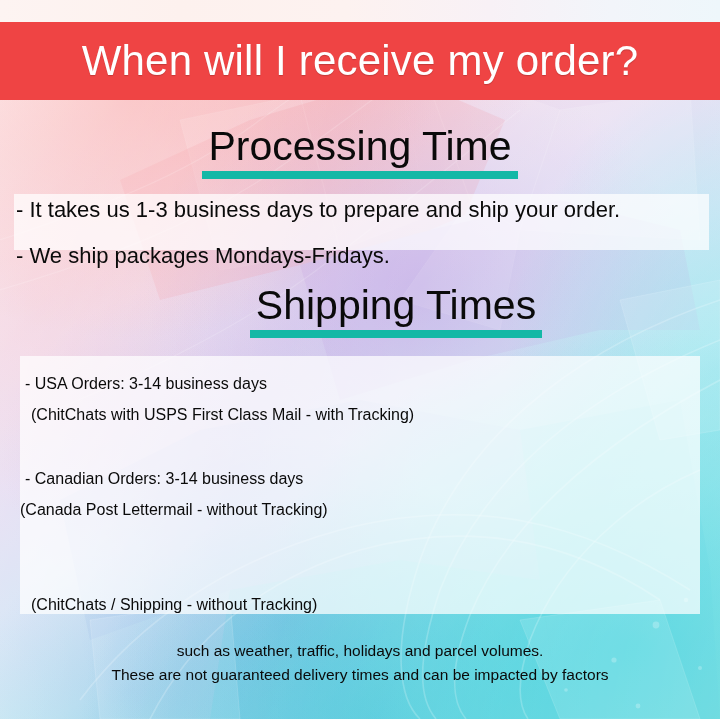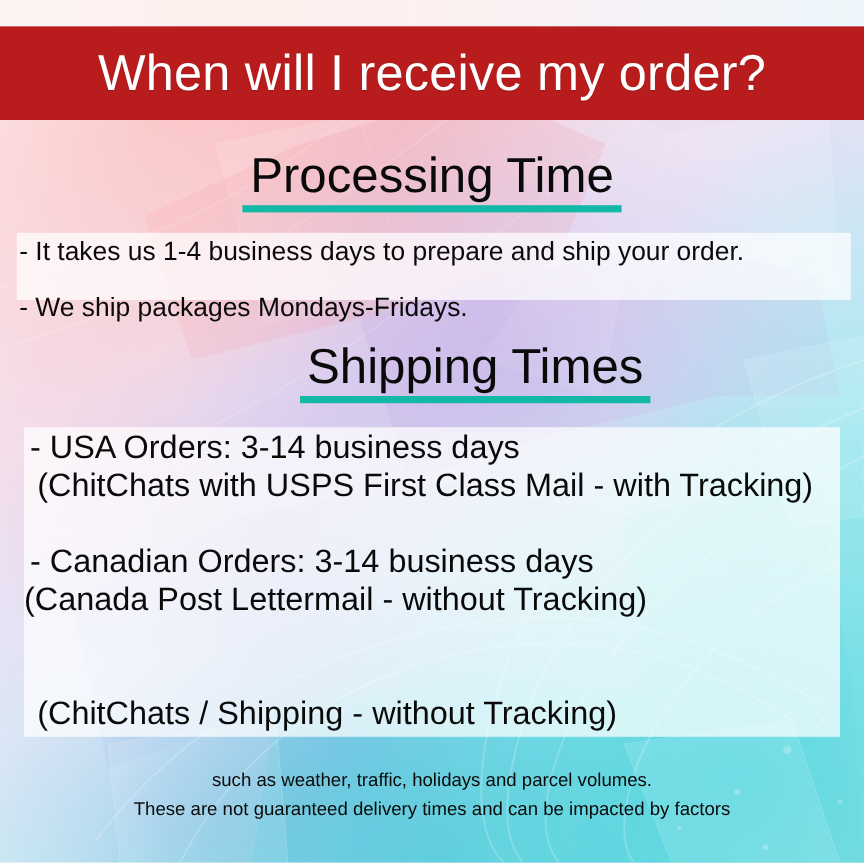--- a/index.html
+++ b/index.html
@@ -74,21 +74,21 @@
     left: 0; top: 0;
     width: 720px; height: 22px;
     background: linear-gradient(90deg, #fdf4f2 0%, #fdf1ee 25%, #fdf2f0 48%, #f8f1f6 68%, #f2f5fa 85%, #eef7fb 100%);
   }
 
   
   #header-banner {
     position: absolute;
     left: 0; top: 22px;
     width: 720px; height: 78px;
-    background: #b91c1c;
+    background: #ef4444;
     display: flex;
     align-items: center;
     justify-content: center;
   }
   #header-title {
     color: #ffffff;
     font-size: 42px;
     font-weight: 400;
     letter-spacing: 0.2px;
     line-height: 1;
@@ -101,21 +101,21 @@
     position: absolute;
     width: 720px;
     text-align: center;
     color: #0a0a0a;
     font-size: 41px;
     font-weight: 400;
     line-height: 1;
   }
   .section-heading .htext {
     display: inline-block;
-    border-bottom: 6px solid #14b8a6;
+    border-bottom: 8px solid #14b8a6;
     padding: 0 6px 4px 6px;
   }
   #heading-processing { top: 126px; }
   #heading-shipping   { top: 285px; margin-left: 36px; }
 
   
   .panel {
     position: absolute;
     background: rgba(255,255,255,0.72);
   }
@@ -141,23 +141,24 @@
   }
 
   
   #proc-line-1 { left: 16px; top: 199px; }
   #proc-line-2 { left: 16px; top: 229px; margin-top: 16px; }
 
   
   .ship-line {
     position: absolute;
     color: #0a0a0a;
-    font-size: 27px;
+    font-size: 16px;
     line-height: 1;
     white-space: nowrap;
+    margin-top: 16px;
   }
   #usa-line-1    { left: 25px;  top: 360px; }
   #usa-line-2    { left: 31px;  top: 391px; }
   #canada-line-1 { left: 25px;  top: 455px; }
   #canada-line-2 { left: 20px;  top: 486px; }
   #world-line-1  { left: 25px;  top: 550px; }
   #world-line-2  { left: 31px;  top: 581px; }
 
   
   #footer-note {
@@ -249,21 +250,21 @@
 
   <div id="header-banner">
     <span id="header-title">When will I receive my order?</span>
   </div>
 
   <div class="section-heading" id="heading-processing">
     <span class="htext">Processing Time</span>
   </div>
 
   <div class="panel" id="panel-processing"></div>
-  <div class="body-line" id="proc-line-1">- It takes us 1-4 business days to prepare and ship your order.</div>
+  <div class="body-line" id="proc-line-1">- It takes us 1-3 business days to prepare and ship your order.</div>
   <div class="body-line" id="proc-line-2">- We ship packages Mondays-Fridays.</div>
 
   <div class="section-heading" id="heading-shipping">
     <span class="htext">Shipping Times</span>
   </div>
 
   <div class="panel" id="panel-shipping"></div>
 
   <div class="ship-line" id="usa-line-1">- USA Orders: 3-14 business days</div>
   <div class="ship-line" id="usa-line-2">(ChitChats with USPS First Class Mail - with Tracking)</div>

